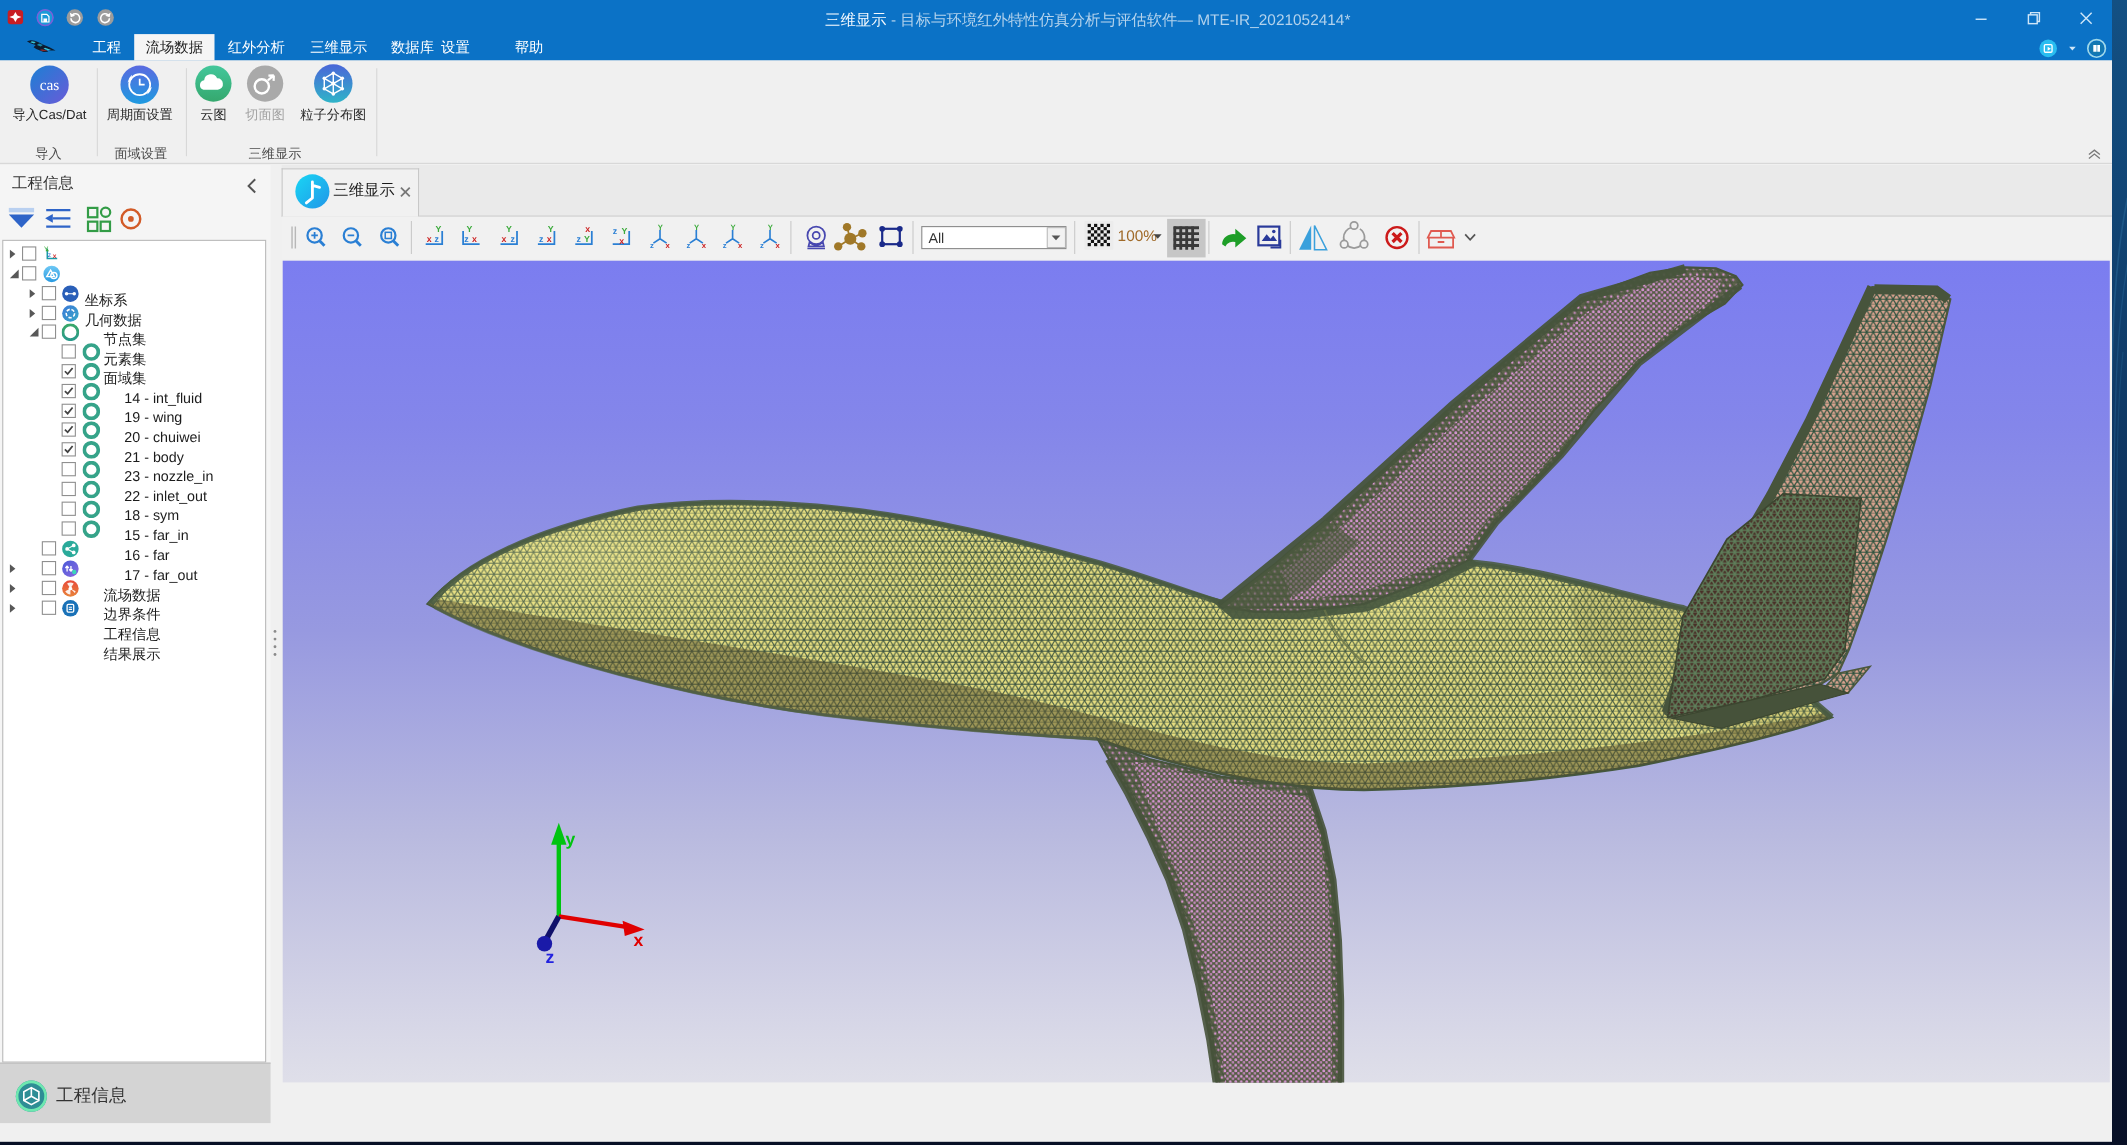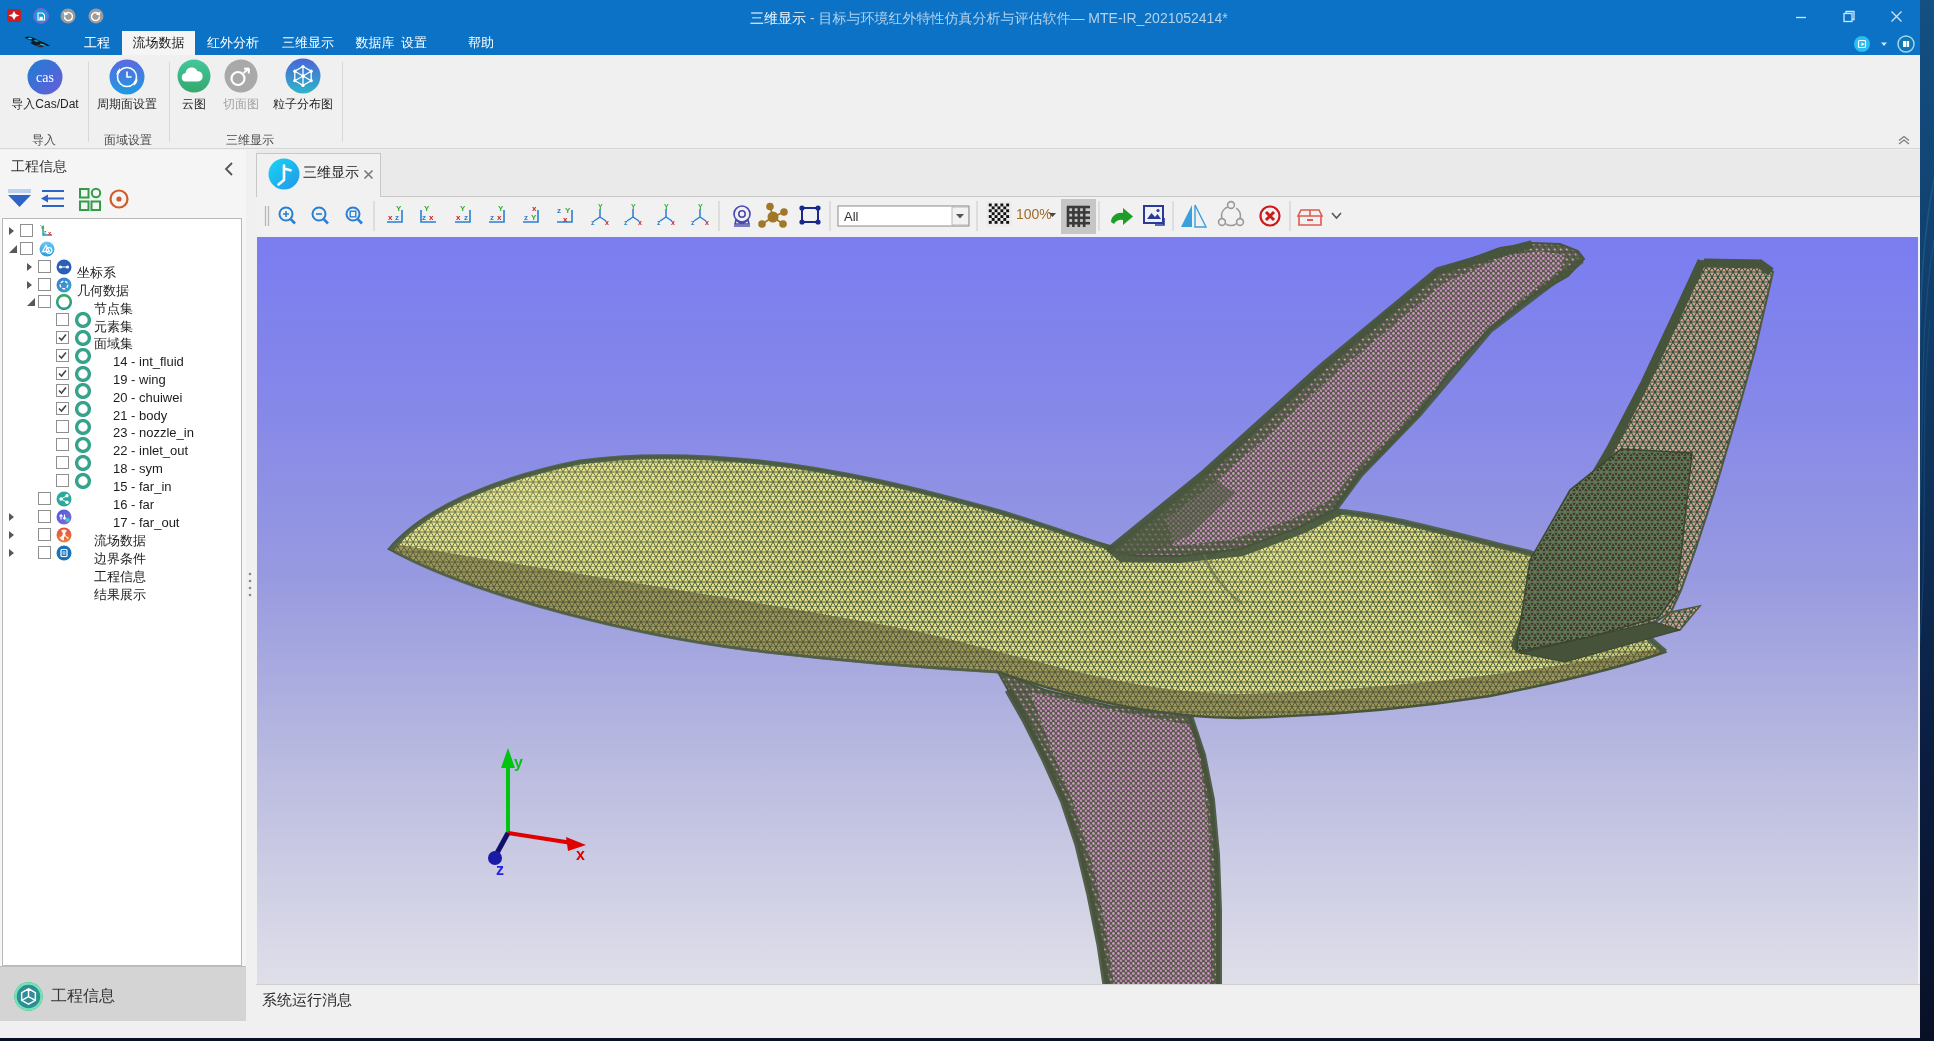--- a/index.html
+++ b/index.html
@@ -657,16 +657,13 @@
 <path d="M251 511 L244 531 L258 531 Z" fill="#00c410"></path>
 <path d="M251 596 L315 606" stroke="#e00000" stroke-width="4"></path>
 <path d="M329 608 L309 600 L311 614 Z" fill="#e00000"></path>
 <path d="M251 596 L240 616" stroke="#10106a" stroke-width="5"></path>
 <circle cx="238" cy="621" r="7" fill="#1a1aa8"></circle>
 <text x="257" y="531" font-size="16" font-weight="bold" fill="#00c410">y</text>
 <text x="319" y="623" font-size="16" font-weight="bold" fill="#e00000">x</text>
 <text x="239" y="638" font-size="16" font-weight="bold" fill="#2222e0">z</text>
 </g>
 </svg>
-  <div id="msgbar">
-      <div style="position:absolute;left:6px;top:6px">系统运行消息</div>
-    </div>
 </div>
 
 </body></html>

